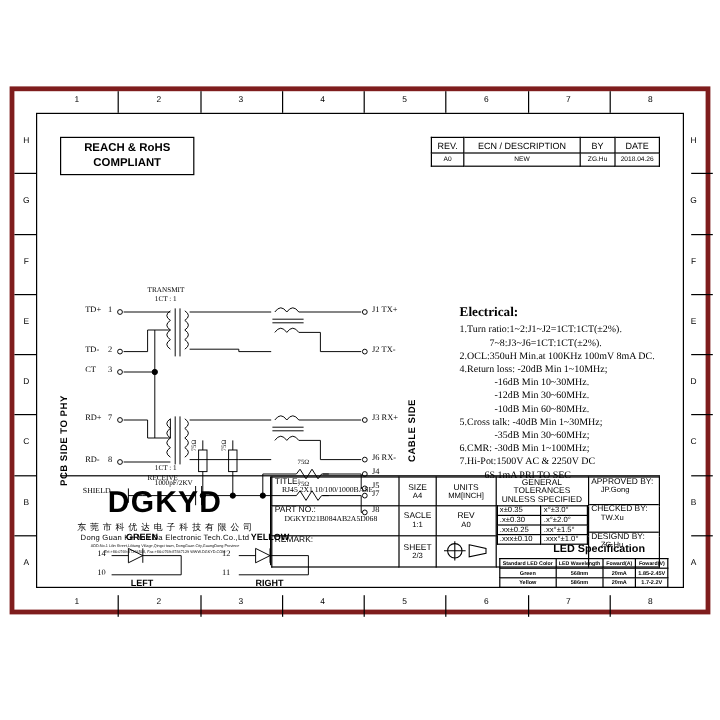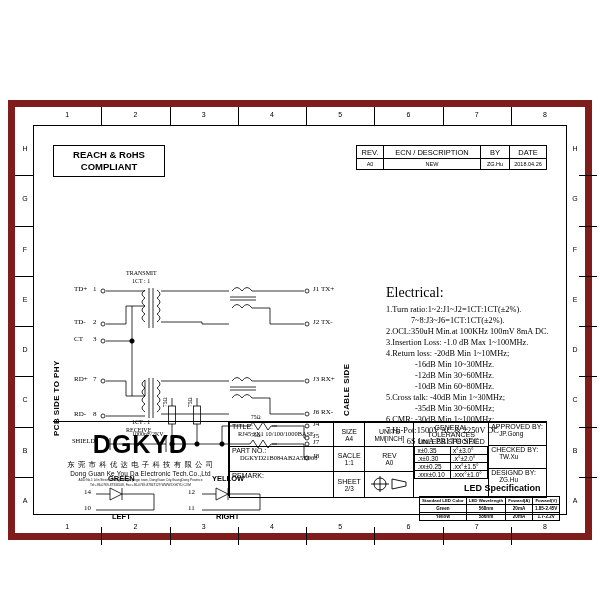--- a/index.html
+++ b/index.html
@@ -1,38 +1,38 @@
 <!DOCTYPE html>
 <html><head>
 <meta charset="utf-8">
 <style>
   html,body{margin:0;padding:0;background:#ffffff;}
   body{width:600px;height:600px;font-family:"Liberation Sans",sans-serif;color:#000;}
   .page{position:relative;width:600px;height:600px;background:#fff;}
-  .sheet{position:absolute;left:8px;top:72px;width:584px;height:440px;background:#fff;border:7px solid #7f1d1d;box-sizing:border-box;margin-top:28px;}
+  .sheet{position:absolute;left:8px;top:72px;width:584px;height:440px;background:#fff;border:4px solid #7f1d1d;box-sizing:border-box;}
   .inner{position:absolute;left:18px;top:18px;right:18px;bottom:18px;border:1px solid #000;box-sizing:border-box;}
   .tick{position:absolute;background:#000;}
   .colnum{position:absolute;top:4px;font-size:7px;text-align:center;width:18px;}
   .colnumb{position:absolute;bottom:3px;font-size:7px;text-align:center;width:18px;}
   .rowlet{position:absolute;left:5px;font-size:7px;width:10px;text-align:center;}
   .rowletr{position:absolute;right:5px;font-size:7px;width:10px;text-align:center;}
 
   
   .reach{position:absolute;left:19px;top:19px;width:112px;height:32px;border:1px solid #000;box-sizing:border-box;
          display:flex;flex-direction:column;align-items:center;justify-content:center;font-size:9.5px;font-weight:bold;line-height:1.25;}
 
   
   .revtab{position:absolute;right:19px;top:19px;border-collapse:collapse;font-size:6.5px;}
   .revtab td,.revtab th{border:1px solid #000;text-align:center;padding:0;}
   .revtab .hd{font-size:7.5px;font-weight:normal;height:12px;}
   .revtab .vl{height:10px;font-size:5.5px;}
 
   
   .elec{position:absolute;left:352px;top:158px;font-family:"Liberation Serif",serif;font-size:8.3px;line-height:1.33;}
-  .elec .ttl{font-weight:normal;font-size:14px;margin-bottom:1px;}
+  .elec .ttl{font-weight:bold;font-size:11px;margin-bottom:1px;}
   .elec .ln{white-space:pre;}
 
   
   .ledttl{position:absolute;left:430px;top:357px;font-size:9px;font-weight:bold;}
   .ledtab{position:absolute;left:385px;top:370px;border-collapse:collapse;font-size:4.6px;}
   .ledtab td,.ledtab th{border:1px solid #000;text-align:center;padding:1px 2px;font-weight:bold;}
   .ledtab th{font-size:4.4px;}
 
   
   .schem{position:absolute;left:20px;top:140px;width:330px;height:290px;}
@@ -146,21 +146,20 @@
       </tr>
     </tbody>
         </table>
 
     <div class="elec">
       <div class="ttl">Electrical:</div>
       <div id="elec-lines">
             <div class="ln">1.Turn ratio:1~2:J1~J2=1CT:1CT(±2%).</div>
             <div class="ln">            7~8:J3~J6=1CT:1CT(±2%).</div>
             <div class="ln">2.OCL:350uH Min.at 100KHz 100mV 8mA DC.</div>
-            <div class="ln">3.Insertion Loss: -1.0 dB Max 1~100MHz.</div>
             <div class="ln">4.Return loss: -20dB Min 1~10MHz;</div>
             <div class="ln">              -16dB Min 10~30MHz.</div>
             <div class="ln">              -12dB Min 30~60MHz.</div>
             <div class="ln">              -10dB Min 60~80MHz.</div>
             <div class="ln">5.Cross talk: -40dB Min 1~30MHz;</div>
             <div class="ln">              -35dB Min 30~60MHz;</div>
             <div class="ln">6.CMR: -30dB Min 1~100MHz;</div>
             <div class="ln">7.Hi-Pot:1500V AC &amp; 2250V DC</div>
             <div class="ln">          6S 1mA PRI TO SEC</div>
           </div>

